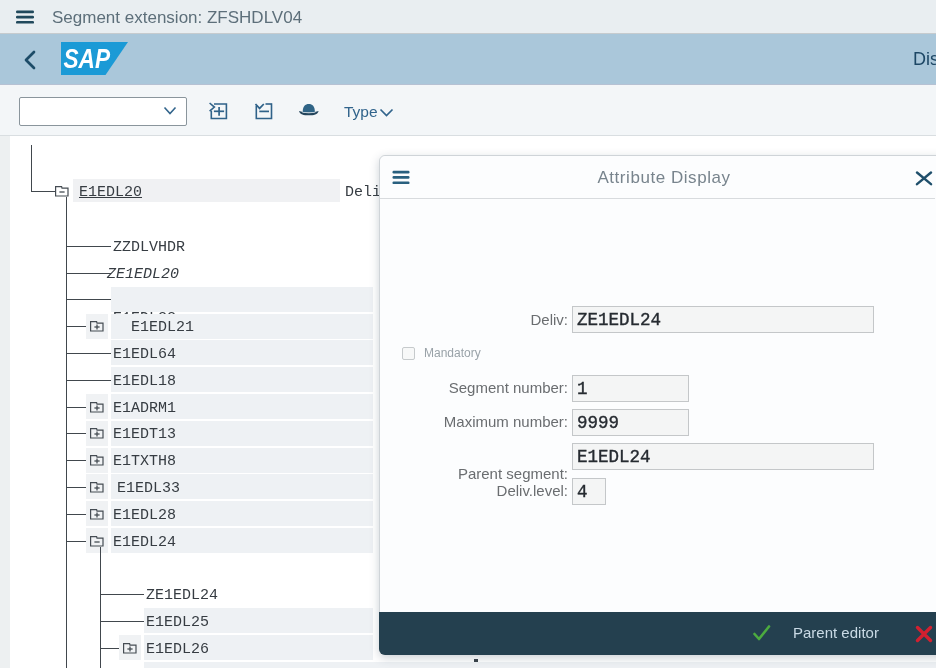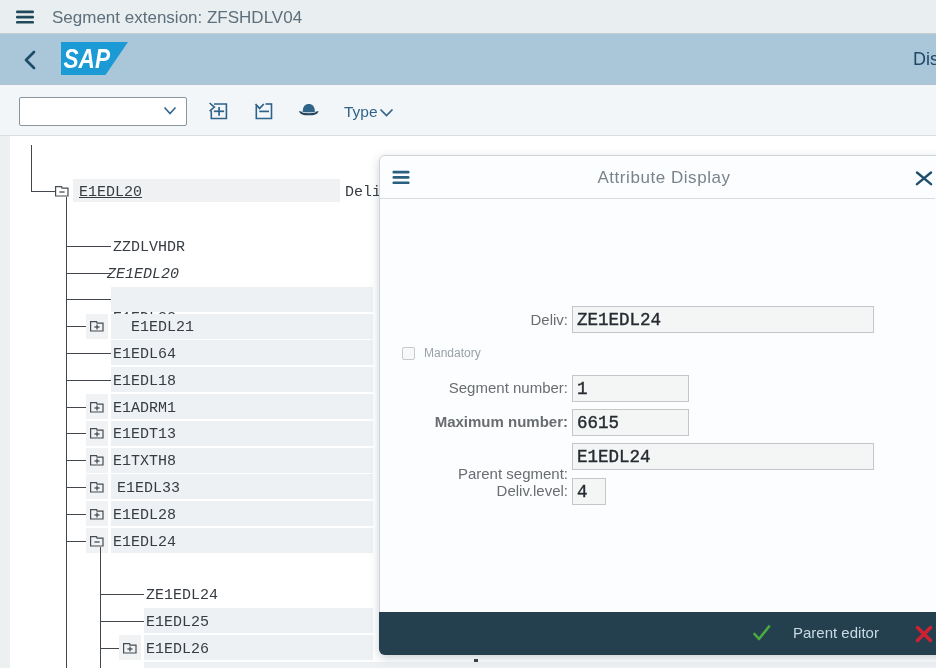--- a/index.html
+++ b/index.html
@@ -192,22 +192,22 @@
 
 <div class="label" style="top:311px;">Deliv:</div>
 <div class="input" style="left:572px;top:306px;width:302px;height:27px;">ZE1EDL24</div>
 
 <div class="abs" style="left:402px;top:347px;width:13px;height:13px;background:#f7f8f8;border:1px solid #c6cacc;border-radius:2px;box-sizing:border-box;"></div>
 <div class="abs" style="left:424px;top:346px;font-size:12px;color:#99a2a8;">Mandatory</div>
 
 <div class="label" style="top:379px;">Segment number:</div>
 <div class="input" style="left:572px;top:375px;width:117px;height:27px;">1</div>
 
-<div class="label" style="top:413px;font-weight:bold;">Maximum number:</div>
-<div class="input" style="left:572px;top:409px;width:117px;height:27px;">6615</div>
+<div class="label" style="top:413px;">Maximum number:</div>
+<div class="input" style="left:572px;top:409px;width:117px;height:27px;">9999</div>
 
 <div class="label" style="top:465px;">Parent segment:</div>
 <div class="input" style="left:572px;top:443px;width:302px;height:27px;">E1EDL24</div>
 
 <div class="label" style="top:482px;">Deliv.level:</div>
 <div class="input" style="left:572px;top:478px;width:34px;height:27px;">4</div>
 
 <div class="abs" style="left:379px;top:612px;width:570px;height:43px;background:#24404f;border-radius:0 0 0 6px;"></div>
 <svg class="abs" style="left:752px;top:623px;" width="20" height="20" viewBox="0 0 20 20">
   <path d="M2.5 11 L7 16 L17 3.5" fill="none" stroke="#4cab3f" stroke-width="2.6" stroke-linecap="round" stroke-linejoin="round"></path>

